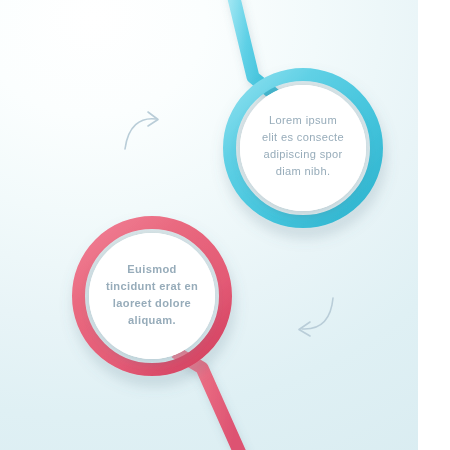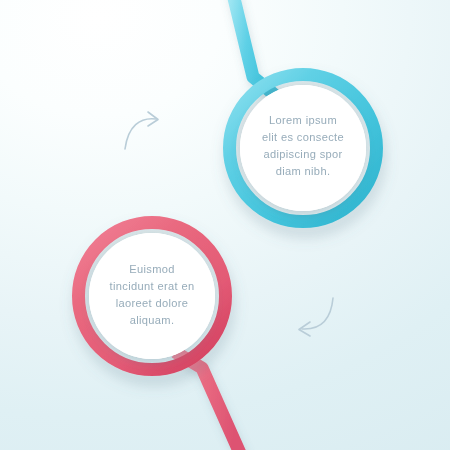--- a/index.html
+++ b/index.html
@@ -2,21 +2,21 @@
 <html><head>
 <meta charset="utf-8">
 <style>
   html, body {
     margin: 0;
     padding: 0;
     background: #ffffff;
   }
   #stage {
     position: relative;
-    width: 450px;
+    width: 418px;
     height: 450px;
     overflow: hidden;
     font-family: "Liberation Sans", sans-serif;
   }
   #bg {
     position: absolute;
     inset: 0;
     background:
       radial-gradient(ellipse 150% 120% at 22% 4%,
         #ffffff 0%,
@@ -43,20 +43,21 @@
   }
   #blue-text {
     left: 243px;
     top: 112px;
     width: 120px;
   }
   #pink-text {
     left: 92px;
     top: 261px;
     width: 120px;
+    font-weight: bold;
   }
 </style>
 </head>
 <body>
 
 <div id="stage">
 
   <div id="bg"></div>
 
   <svg id="art" viewBox="0 0 450 450" width="450" height="450">

